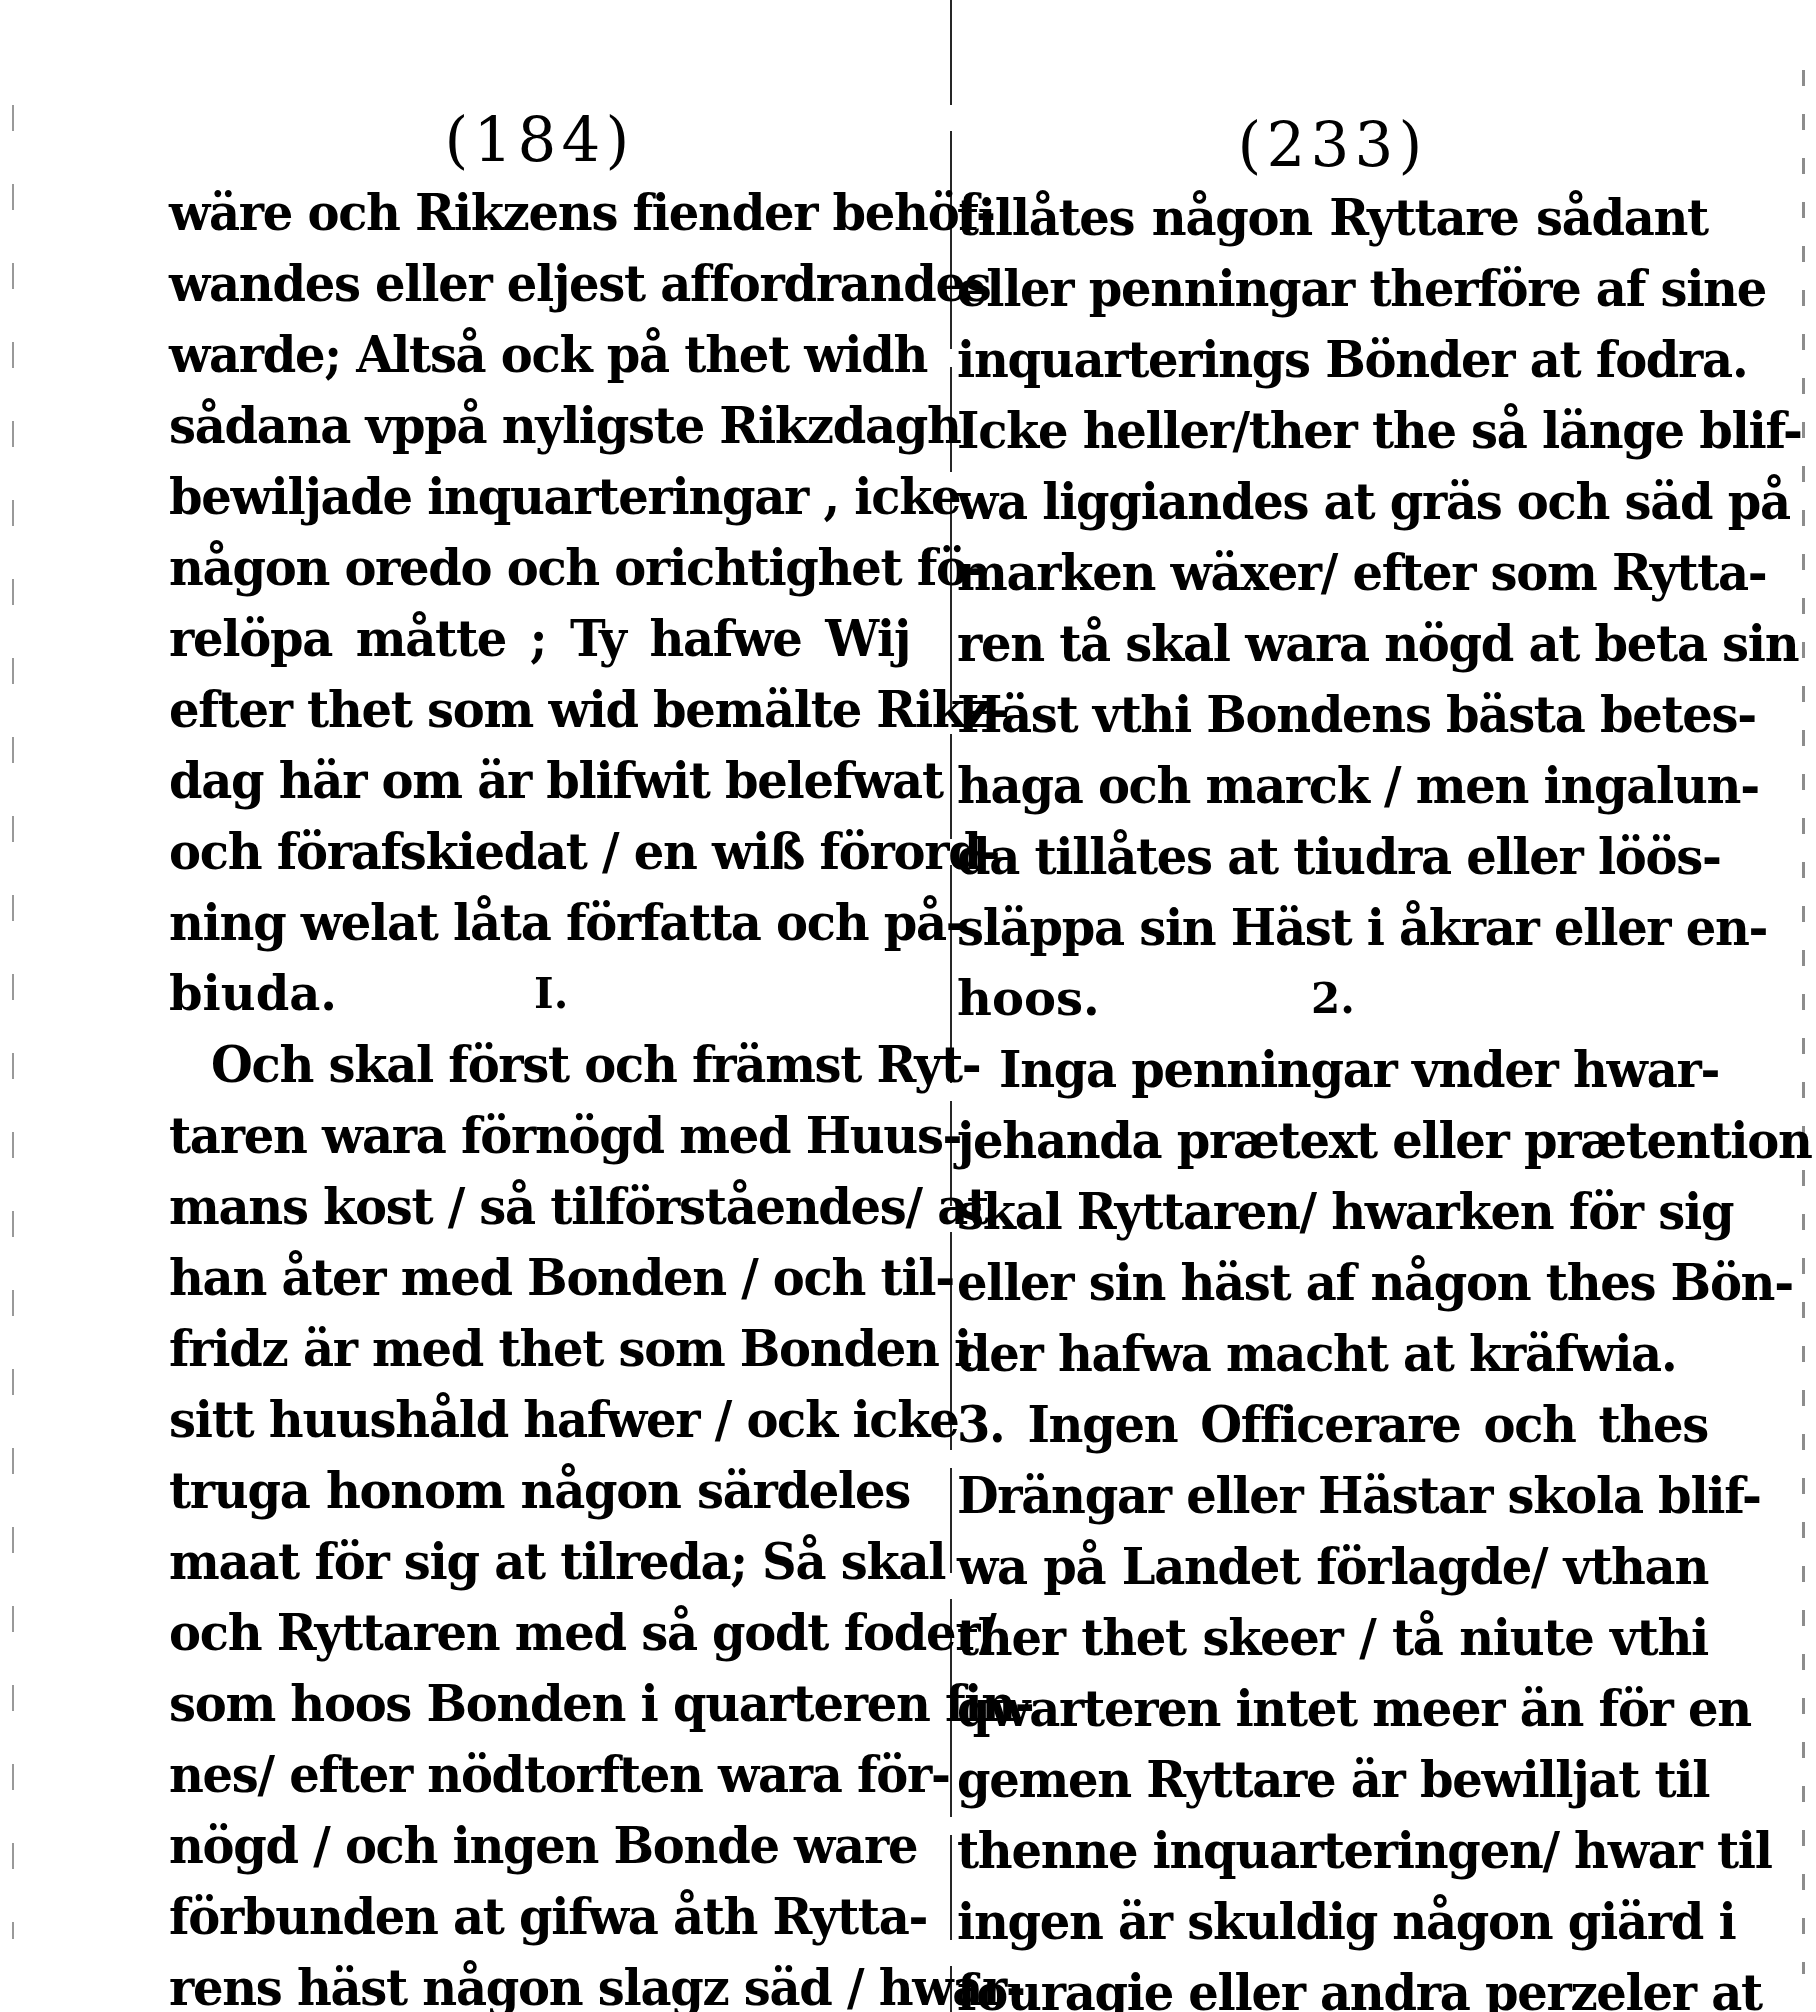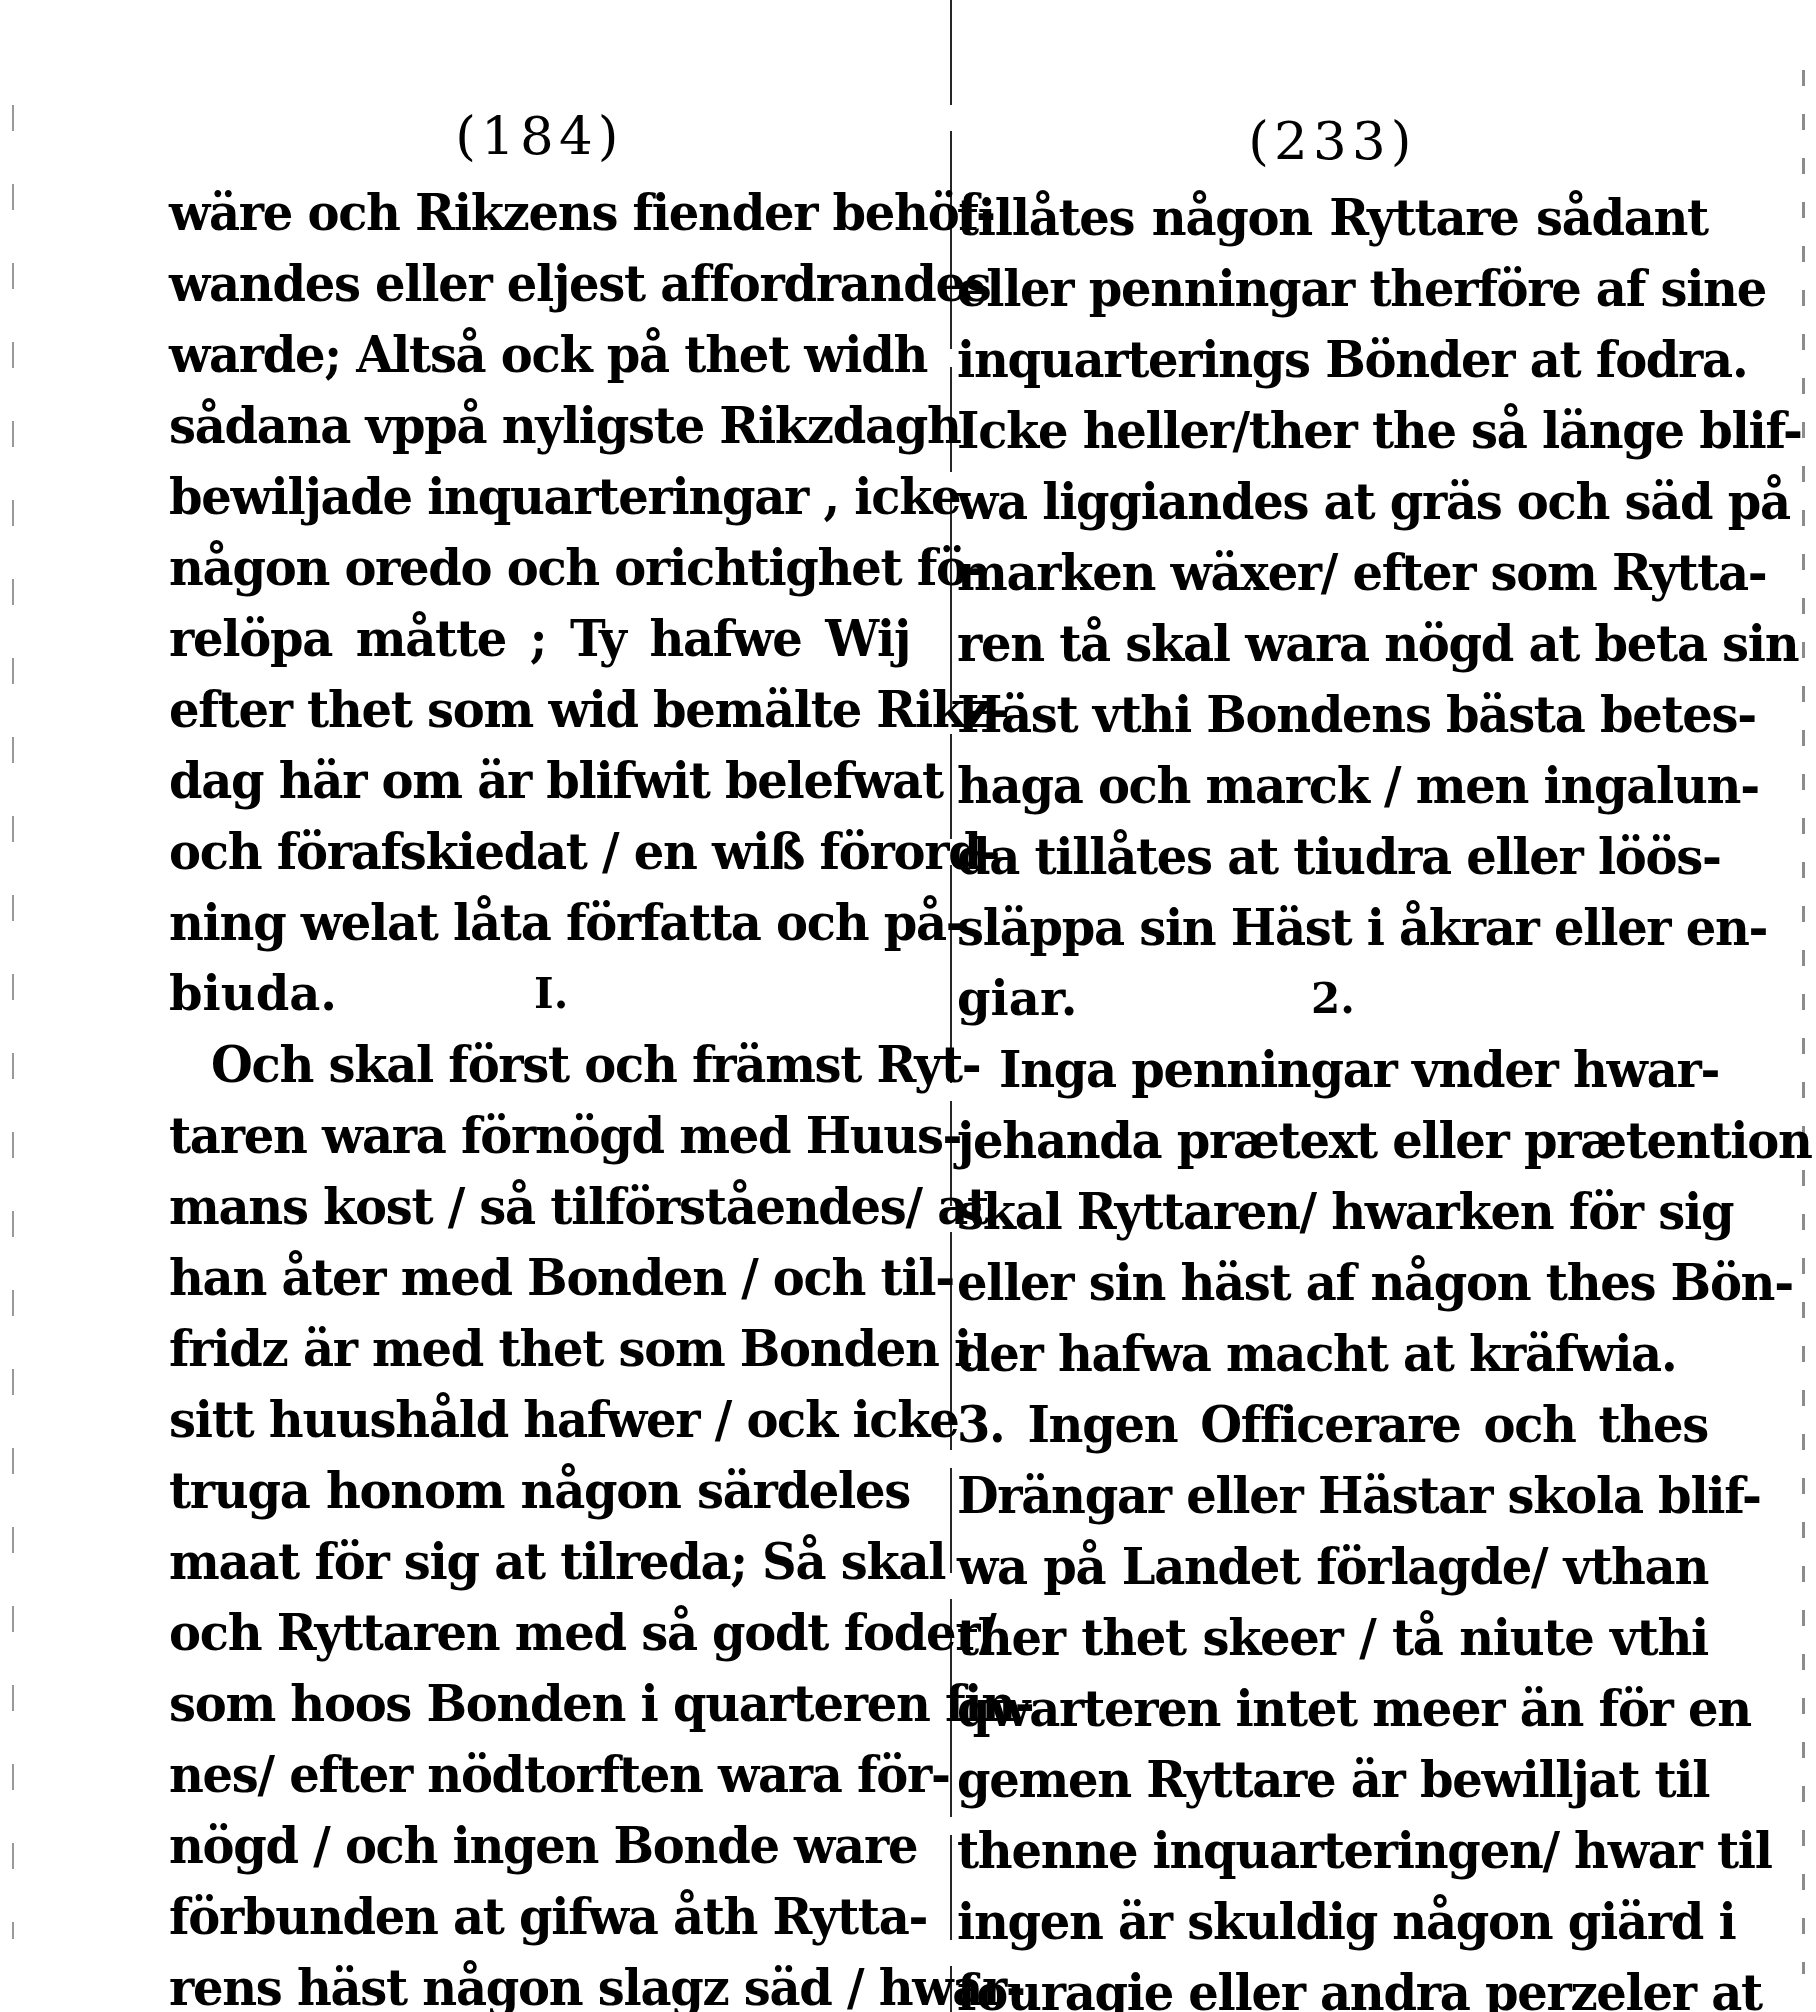--- a/index.html
+++ b/index.html
@@ -46,21 +46,21 @@
     }
     .page {
       position: absolute;
       top: 0;
     }
     .page-left { left: 169px; width: 741px; }
     .page-right { left: 957px; width: 751px; }
     .folio {
       text-align: center;
       font-family: "DejaVu Serif", serif;
-      font-size: 53px;
+      font-size: 61px;
       line-height: 1;
       letter-spacing: 5.2px;
       margin-top: 109px;
       height: 63px;
     }
     .page-right .folio { margin-top: 114px; }
     .lines {
       margin-top: 5.2px;
     }
     .line {
@@ -154,21 +154,21 @@
       <span class="line">inquarterings Bönder at fodra.</span>
       <span class="line">Icke heller/ther the så länge blif-</span>
       <span class="line">wa liggiandes at gräs och säd på</span>
       <span class="line">marken wäxer/ efter som Rytta-</span>
       <span class="line">ren tå skal wara nögd at beta sin</span>
       <span class="line">Häst vthi Bondens bästa betes-</span>
       <span class="line">haga och marck / men ingalun-</span>
       <span class="line">da tillåtes at tiudra eller löös-</span>
       <span class="line">släppa sin Häst i åkrar eller en-</span>
       <div class="section-row">
-        <span class="tail">giar.</span>
+        <span class="tail">hoos.</span>
         <span class="num">2.</span>
       </div>
       <span class="line indent">Inga penningar vnder hwar-</span>
       <span class="line">jehanda prætext eller prætention</span>
       <span class="line">skal Ryttaren/ hwarken för sig</span>
       <span class="line">eller sin häst af någon thes Bön-</span>
       <span class="line last">der hafwa macht at kräfwia.</span>
       <span class="line">3. Ingen Officerare och thes</span>
       <span class="line">Drängar eller Hästar skola blif-</span>
       <span class="line">wa på Landet förlagde/ vthan</span>

